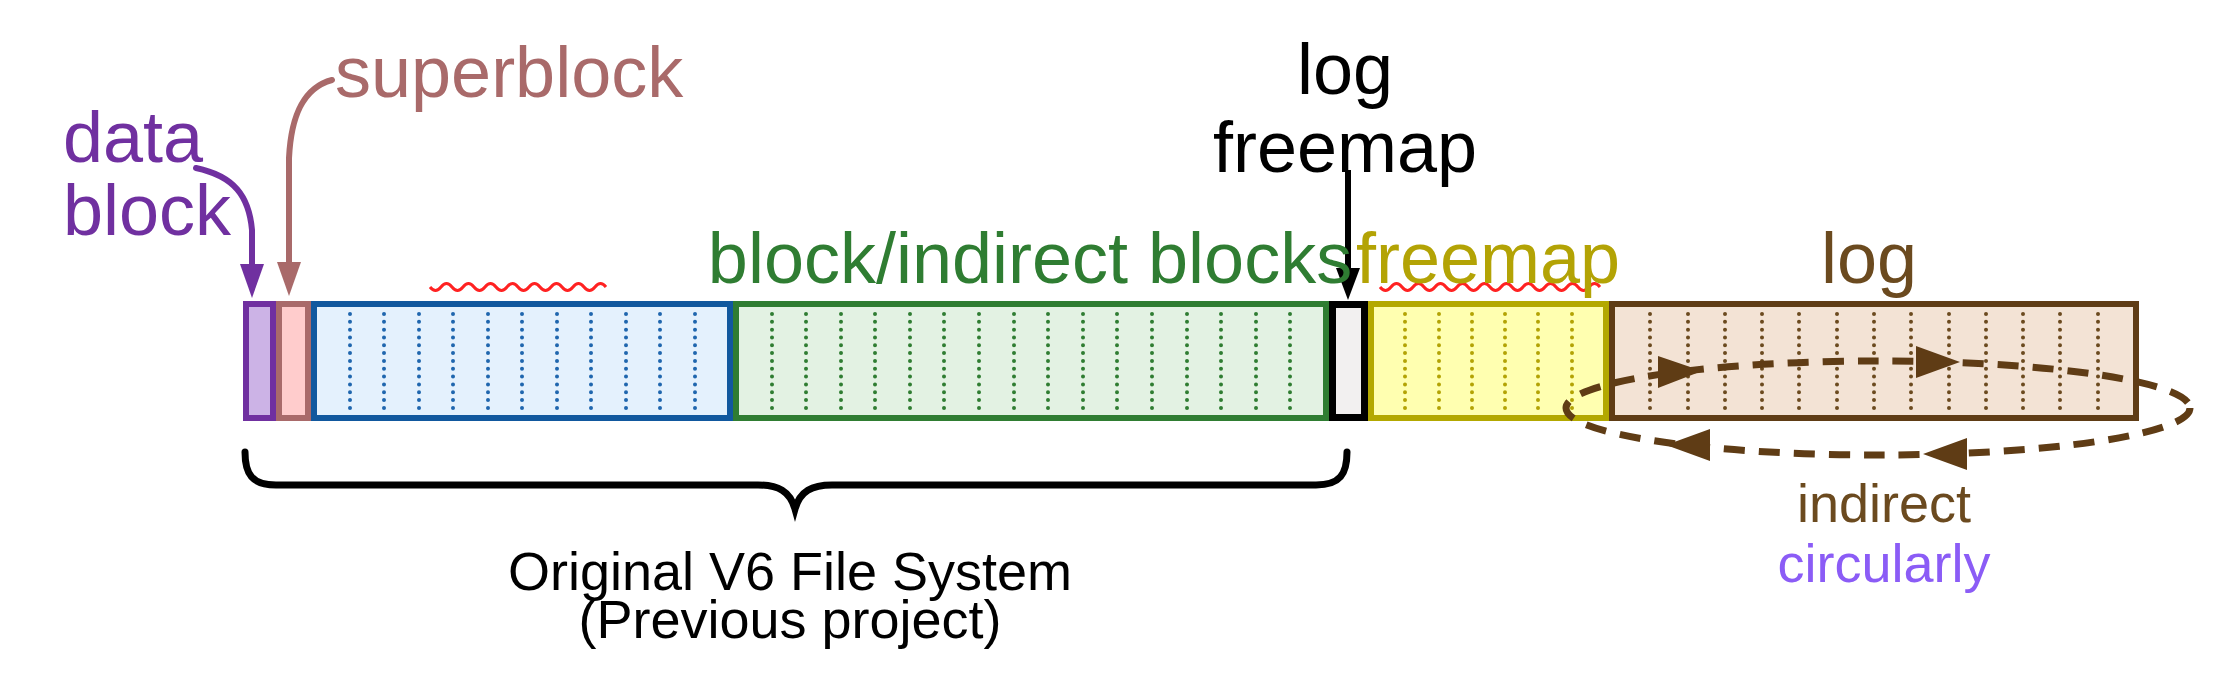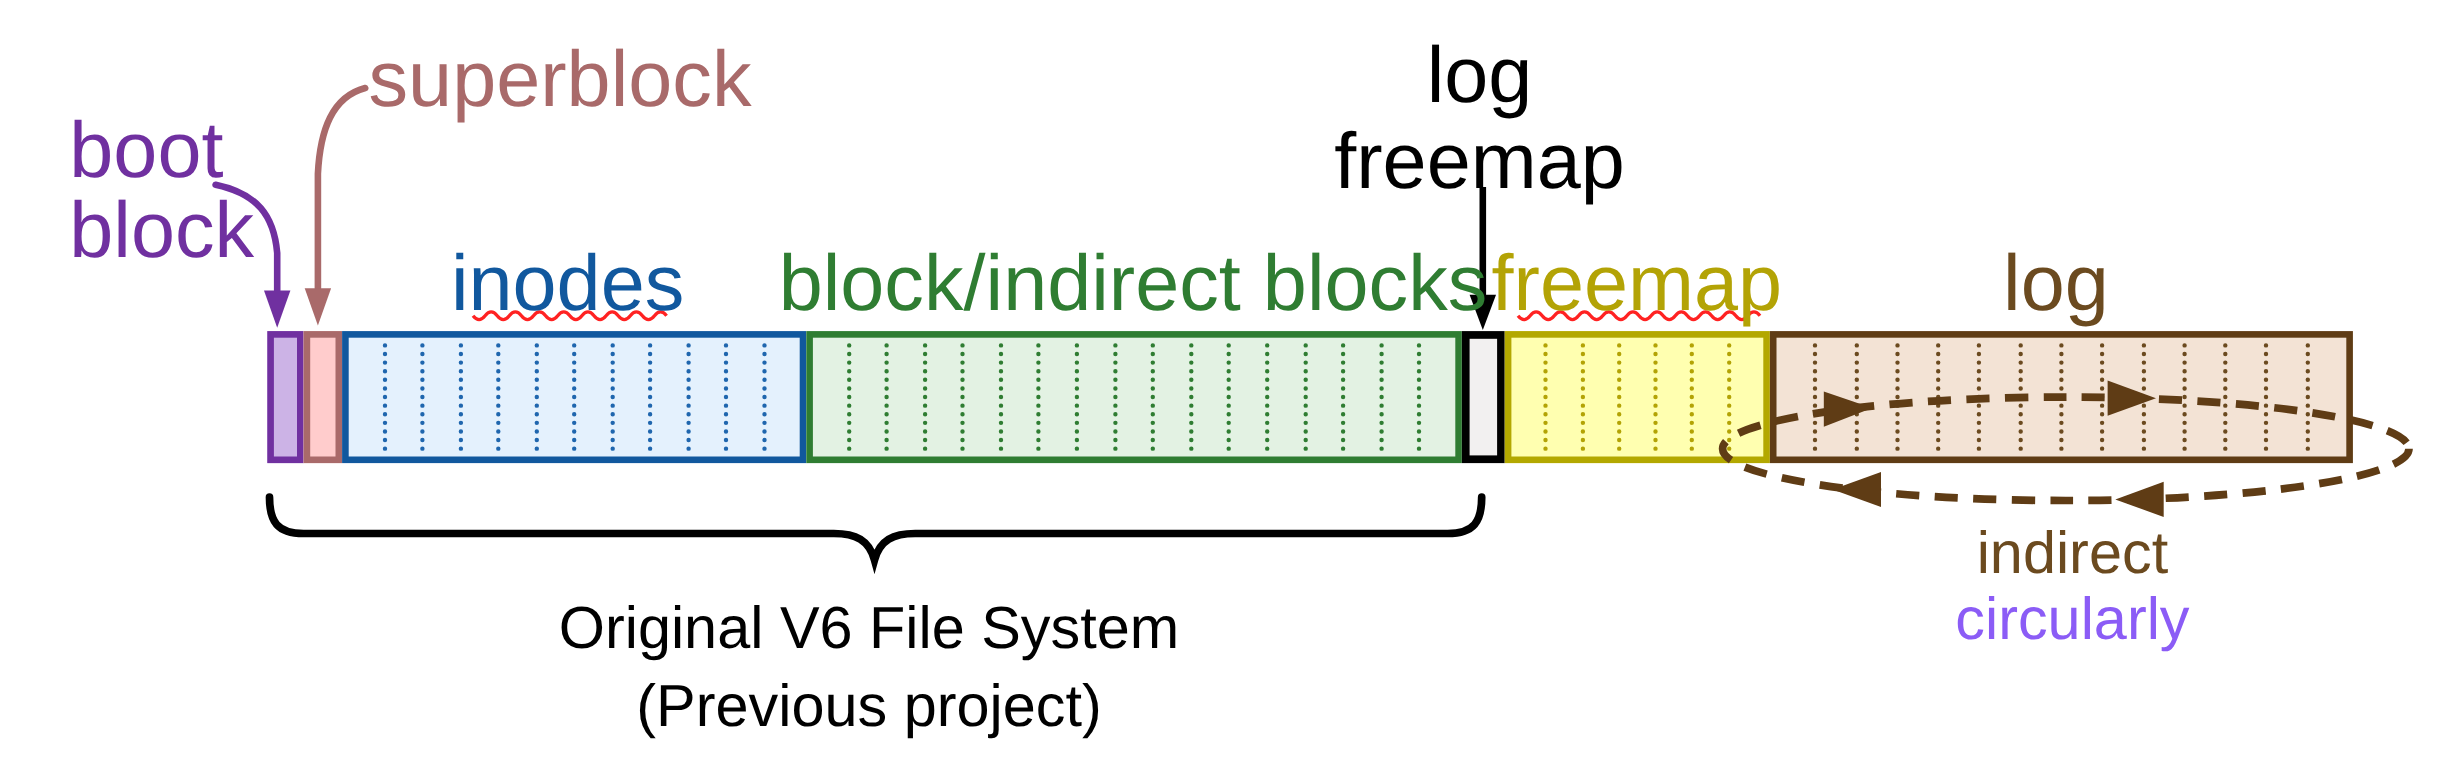--- a/index.html
+++ b/index.html
@@ -106,38 +106,37 @@
     <polygon points="1658,356 1658,388 1702,371" fill="#5f3c15"></polygon>
     <polygon points="1916,346 1916,378 1960,362" fill="#5f3c15"></polygon>
     <polygon points="1710,429 1710,461 1666,445" fill="#5f3c15"></polygon>
     <polygon points="1967,438 1967,470 1923,454" fill="#5f3c15"></polygon>
 
     <path id="squiggle-inodes" fill="none" stroke="#ff2222" stroke-width="3" d="M 430 287 Q 435.5 294 441 287 T 452 287 T 463 287 T 474 287 T 485 287 T 496 287 T 507 287 T 518 287 T 529 287 T 540 287 T 551 287 T 562 287 T 573 287 T 584 287 T 595 287 T 606 287"></path>
     <path id="squiggle-freemap" fill="none" stroke="#ff2222" stroke-width="3" d="M 1380 287 Q 1385.5 294 1391 287 T 1402 287 T 1413 287 T 1424 287 T 1435 287 T 1446 287 T 1457 287 T 1468 287 T 1479 287 T 1490 287 T 1501 287 T 1512 287 T 1523 287 T 1534 287 T 1545 287 T 1556 287 T 1567 287 T 1578 287 T 1589 287 T 1600 287"></path>
   </svg>
 
   <div class="lbl leftalign" style="left:63px;top:101px;color:#7030a0;line-height:73px;">
-    <div>boot</div>
+    <div>data</div>
     <div>block</div>
   </div>
 
   <div class="lbl leftalign" style="left:335px;top:36px;color:#a96a6a;">superblock</div>
 
   <div class="lbl stack" style="left:1345px;top:30px;color:#000000;line-height:78px;">
     <div>log</div>
     <div>freemap</div>
   </div>
 
-  <div class="lbl" style="left:516px;top:222px;color:#11589e;">inodes</div>
 
   <div class="lbl" style="left:1030px;top:222px;color:#2f7d32;">block/indirect blocks</div>
 
   <div class="lbl" style="left:1488px;top:222px;color:#b3a305;">freemap</div>
 
   <div class="lbl" style="left:1869px;top:222px;color:#6b4a1f;">log</div>
 
   <div class="lbl small" style="left:790px;top:544px;color:#000000;">Original V6 File System</div>
-  <div class="lbl small" style="left:790px;top:592px;color:#000000;margin-top:23px;">(Previous project)</div>
+  <div class="lbl small" style="left:790px;top:592px;color:#000000;">(Previous project)</div>
 
   <div class="lbl small" style="left:1884px;top:476px;color:#6b4a1f;">indirect</div>
   <div class="lbl small" style="left:1884px;top:536px;color:#8b5cf6;">circularly</div>
 
 </div>
 
 </body></html>

